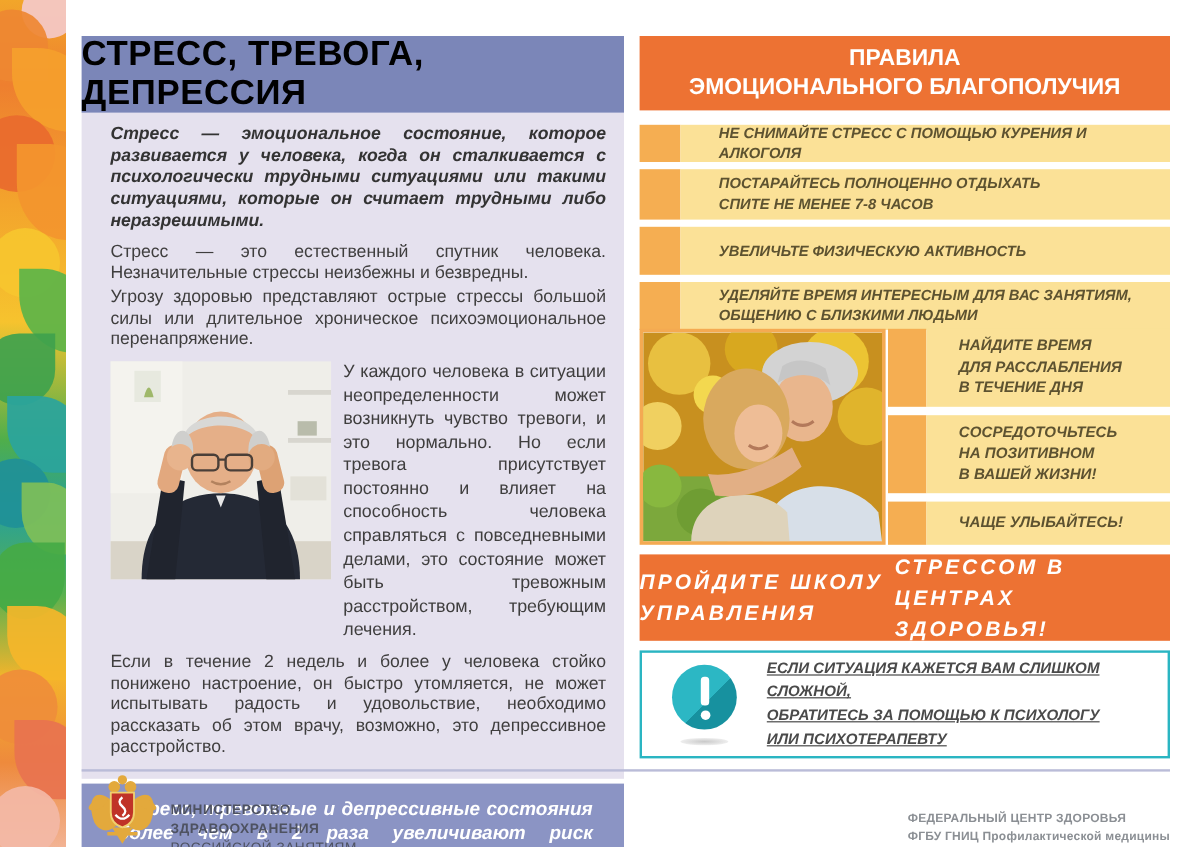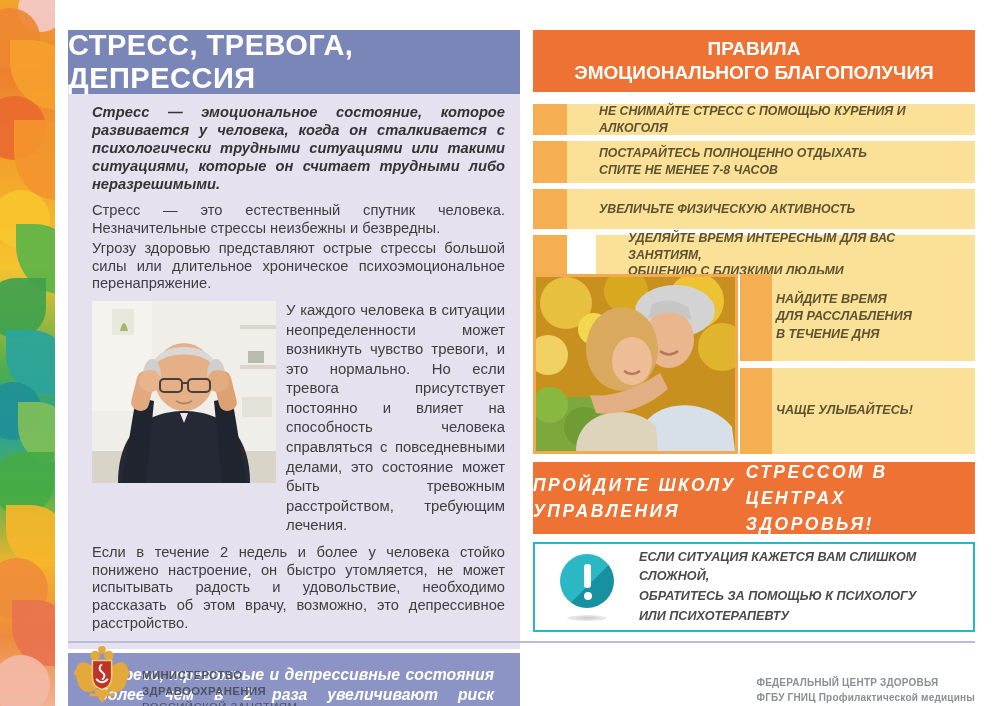--- a/index.html
+++ b/index.html
@@ -7,21 +7,21 @@
         font-family:"Liberation Sans","DejaVu Sans",sans-serif;}
 
   
   .deco{position:absolute;left:0;top:0;width:55px;height:706px;overflow:hidden;
         background:linear-gradient(180deg,#f2a62a 0%,#ee7f2f 10%,#f3a42c 24%,#f6c32e 38%,
                    #4fae4b 52%,#27a09a 60%,#57b14f 70%,#f4b42b 80%,#ee8a3c 90%,#f2b394 100%);}
   .blob{position:absolute;opacity:.92;}
 
   
   .lcol{position:absolute;left:68px;top:30px;width:452px;}
-  .l-header{height:64px;background:#7b86b8;color:#ffffff;display:flex;align-items:center;justify-content:center;
+  .l-header{height:64px;background:#7b86b8;color:#000000;display:flex;align-items:center;justify-content:center;
             font-size:29px;font-weight:bold;letter-spacing:.5px;}
   .l-body{background:#e5e1ee;padding:10px 15px 8px 24px;color:#3f3e3e;}
   .l-body p{margin:0 0 8px 0;font-size:14.7px;line-height:1.22;text-align:justify;}
   .intro{font-weight:bold;font-style:italic;color:#333;}
   .media-row{display:flex;margin:4px 0 8px 0;}
   .photo-man{width:184px;height:182px;flex:0 0 184px;}
   .side-text{margin-left:10px;font-size:14.9px;line-height:1.31;text-align:justify;}
   .l-highlight{margin-top:4px;background:#8b94c4;color:#fff;font-weight:bold;font-style:italic;
                font-size:15.8px;line-height:1.28;text-align:justify;padding:12px 26px 12px 30px;}
 
@@ -29,46 +29,46 @@
   .rcol{position:absolute;left:533px;top:30px;width:442px;}
   .r-header{height:62px;background:#ed7233;color:#fff;display:flex;flex-direction:column;
             align-items:center;justify-content:center;font-weight:bold;font-size:19px;line-height:1.25;}
   .tips{position:absolute;top:74px;left:0;width:442px;display:flex;flex-direction:column;gap:6px;}
   .tip{display:flex;}
   .tip-accent{width:34px;background:#f5ae52;flex:0 0 34px;}
   .tip-body{flex:1;background:#fbe197;display:flex;flex-direction:column;justify-content:center;
             padding:6px 10px 6px 32px;color:#5d5230;font-weight:bold;font-style:italic;
             font-size:12.3px;line-height:1.35;}
   .tip:nth-child(1){height:31px;} .tip:nth-child(2){height:42px;}
-  .tip:nth-child(3){height:40px;} .tip:nth-child(4){height:40px;gap:29px;}
+  .tip:nth-child(3){height:40px;} .tip:nth-child(4){height:40px;}
 
   .media2{position=absolute;}
   .media2{position:absolute;top:244px;left:0;width:442px;display:flex;}
   .photo-couple{width:199px;height:174px;flex:0 0 199px;border:3px solid #f4aa52;}
   .side-tips{margin-left:2px;flex:1;display:flex;flex-direction:column;gap:7px;}
   .stip{display:flex;flex:1;}
   .stip-accent{width:32px;background:#f5ae52;flex:0 0 32px;}
   .stip-body{flex:1;background:#fbe197;display:flex;flex-direction:column;justify-content:center;
-             padding:6px 6px 6px 4px;color:#5d5230;font-weight:bold;font-style:italic;
+             padding:6px 6px 6px 27px;color:#5d5230;font-weight:bold;font-style:italic;
              font-size:12.6px;line-height:1.4;}
 
   .banner{position:absolute;top:432px;left:0;width:442px;height:72px;background:#ed7233;color:#fff;
           display:flex;flex-direction:row;align-items:center;justify-content:center;
           font-weight:bold;font-style:italic;font-size:17.5px;letter-spacing:2.5px;line-height:1.5;}
 
   .alert{position:absolute;top:512px;left:0;width:438px;height:86px;background:#fff;
          border:2px solid #2ab5c2;display:flex;align-items:center;}
   .alert-icon-wrap{width:104px;flex:0 0 104px;display:flex;flex-direction:column;align-items:center;}
   .alert-circle{width:54px;height:54px;border-radius:50%;position:relative;
                 background:linear-gradient(135deg,#2cb7c4 0 55%,#17919f 55% 100%);}
   .excl-bar{position:absolute;left:24px;top:10px;width:7px;height:24px;background:#fff;border-radius:3px;}
   .excl-dot{position:absolute;left:23.5px;top:38px;width:8px;height:8px;background:#fff;border-radius:50%;}
   .alert-shadow{margin-top:7px;width:40px;height:6px;border-radius:50%;
                 background:radial-gradient(ellipse at center,#c9c9c9 0%,#eee 70%,#fff 100%);}
-  .alert-text{color:#4a4a4a;font-weight:bold;font-style:italic;font-size:12.6px;line-height:1.55;}
+  .alert-text{color:#4a4a4a;font-weight:bold;font-style:italic;font-size:12.6px;line-height:1.55;text-decoration:underline;}
 
   
   .footer-line{position:absolute;left:68px;top:641px;width:907px;height:2px;background:#babcd8;}
   .emblem{position:absolute;left:70px;top:645px;width:64px;height:60px;}
   .ministry{position:absolute;left:142px;top:668px;color:#4e5261;font-size:11.4px;line-height:1.4;letter-spacing:.4px;}
   .ministry .b{font-weight:bold;}
   .center-info{position:absolute;right:25px;top:650px;color:#8b8f94;
                font-weight:bold;font-size:10px;line-height:1.5;letter-spacing:.2px;margin-top:25px;}
 </style>
 </head>
@@ -203,20 +203,28 @@
           <div class="stip-accent"></div>
           <div class="stip-body">
             <div>НАЙДИТЕ ВРЕМЯ</div>
             <div>ДЛЯ РАССЛАБЛЕНИЯ</div>
             <div>В ТЕЧЕНИЕ ДНЯ</div>
           </div>
         </div>
         <div class="stip">
           <div class="stip-accent"></div>
           <div class="stip-body">
+            <div>СОСРЕДОТОЧЬТЕСЬ</div>
+            <div>НА ПОЗИТИВНОМ</div>
+            <div>В ВАШЕЙ ЖИЗНИ!</div>
+          </div>
+        </div>
+        <div class="stip">
+          <div class="stip-accent"></div>
+          <div class="stip-body">
             <div>ЧАЩЕ УЛЫБАЙТЕСЬ!</div>
           </div>
         </div>
       </div>
     </div>
 
     <div class="banner">
       <div>ПРОЙДИТЕ ШКОЛУ УПРАВЛЕНИЯ</div>
       <div>СТРЕССОМ В ЦЕНТРАХ ЗДОРОВЬЯ!</div>
     </div>

